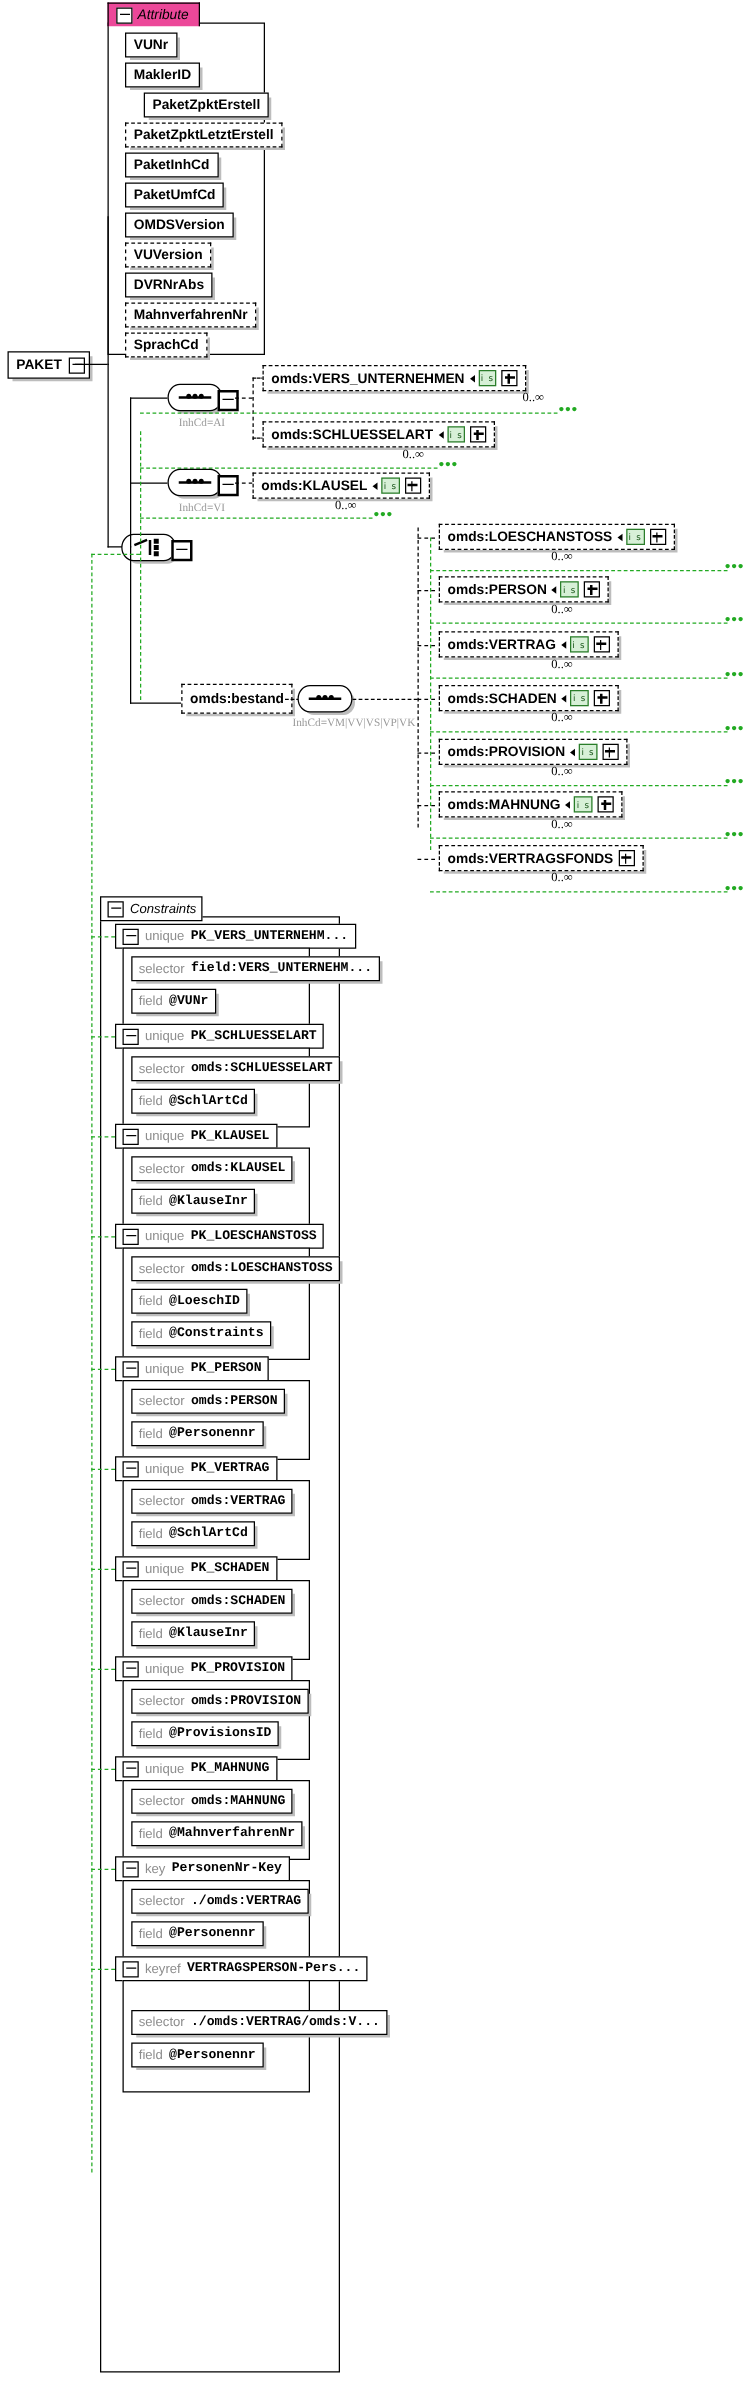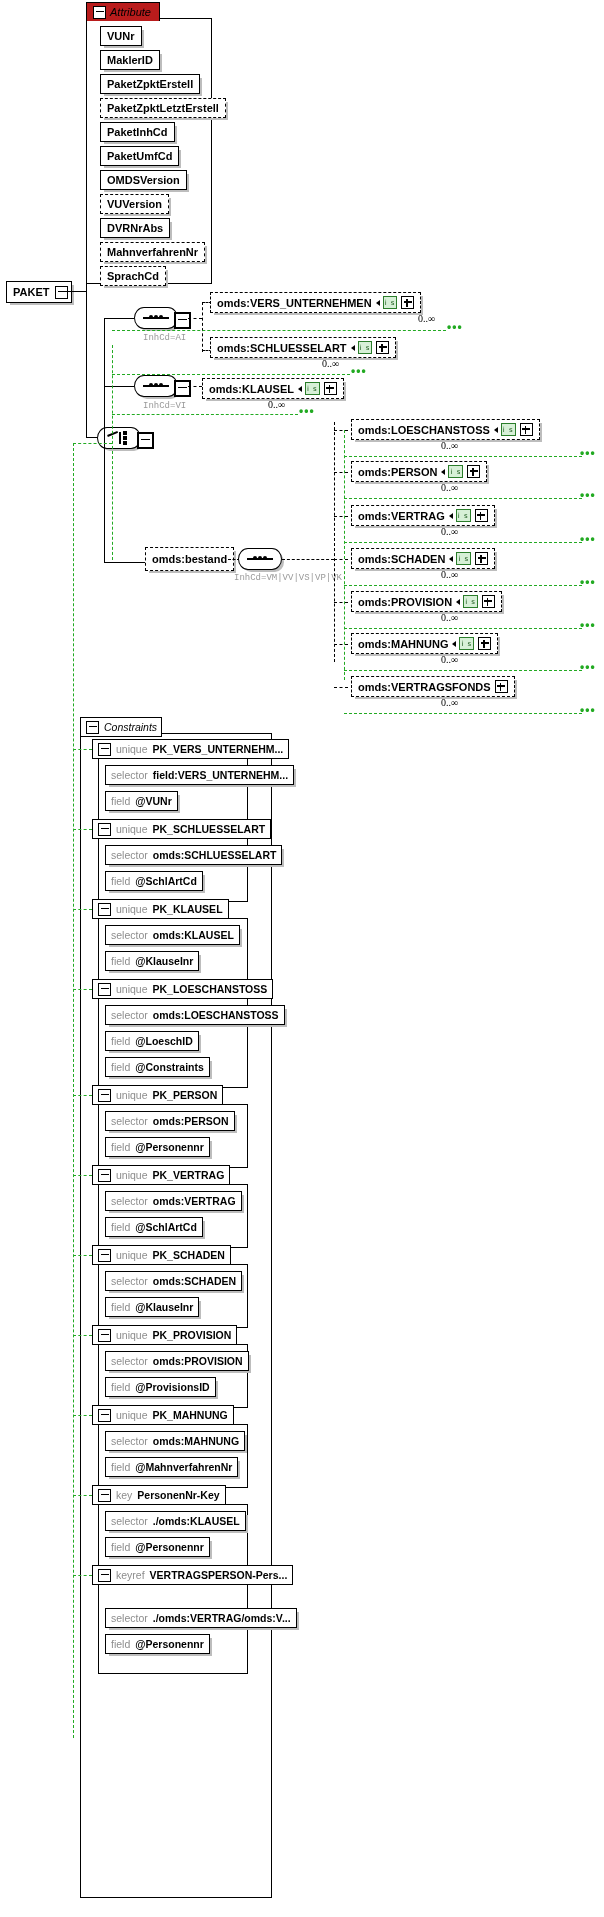--- a/index.html
+++ b/index.html
@@ -9,21 +9,21 @@
   .abs{position:absolute;box-sizing:border-box;}
 
   
   .ebox{border:1.5px solid #000;background:#fff;display:flex;align-items:center;
         height:20px;padding:0 6px;font-size:11px;font-weight:bold;color:#000;
         white-space:nowrap;box-shadow:3px 3px 0 -1px #bdbdbd;}
   .ebox.opt{border:1.5px dashed #000;}
 
   
   .frame{border:1.5px solid #000;background:#fff;}
-  .frame-tab{border:1.5px solid #000;border-bottom:none;background:#b91c1c;
+  .frame-tab{border:1.5px solid #000;border-bottom:none;background:#ec4899;
         height:19px;display:flex;align-items:center;padding:0 6px;font-size:11px;}
   .frame-tab .lbl{font-style:italic;color:#000;margin-left:4px;}
 
   
   .pm{width:11px;height:11px;border:1.5px solid #000;background:#fff;
       position:relative;flex:none;}
   .pm:before{content:"";position:absolute;left:1.5px;right:1.5px;top:4px;
       height:1.5px;background:#000;}
   .pm.plus:after{content:"";position:absolute;top:1.5px;bottom:1.5px;left:4px;
       width:1.5px;background:#000;}
@@ -58,28 +58,28 @@
   .ln{background:#000;}
   .hl{height:1.4px;}
   .vl{width:1.4px;}
   .dashh{border-top:1.6px dashed #000;height:0;}
   .dashv{border-left:1.6px dashed #000;width:0;}
   .gdashh{border-top:1.6px dashed #22aa22;height:0;}
   .gdashv{border-left:1.6px dashed #22aa22;width:0;}
 
   
   .occ{font-size:10px;color:#000;font-family:"Liberation Serif",serif;white-space:nowrap;}
-  .inhcd{font-size:9px;color:#9a9a9a;font-family:Liberation Mono, monospace;white-space:nowrap;}
+  .inhcd{font-size:9px;color:#9a9a9a;font-family:Liberation Serif, serif;white-space:nowrap;}
 
   
   .cbox{border:1.5px solid #000;background:#fff;height:20px;display:flex;
       align-items:center;padding:0 5px;gap:5px;font-size:10.5px;white-space:nowrap;
       box-shadow:3px 3px 0 -1px #bdbdbd;}
   .ckind{color:#8d8d8d;font-weight:normal;}
-  .cname{color:#000;font-weight:bold;}
+  .cname{color:#000;font-weight:bold;font-family:Liberation Mono, monospace;}
   .cframe{border:1.5px solid #000;background:#fff;}
   .ctab{border:1.5px solid #000;background:#fff;height:20px;display:flex;
       align-items:center;gap:5px;padding:0 5px;font-size:10.5px;white-space:nowrap;}
 
   .green-dots{color:#22aa22;font-weight:bold;font-size:12px;letter-spacing:1px;line-height:4px;}
 </style>
 </head>
 <body>
 
 <div class="abs frame" style="left:86px;top:18px;width:126px;height:266px;"></div>
@@ -88,21 +88,21 @@
   <span class="lbl">Attribute</span>
 </div>
 
 <div class="abs" id="attr-list" style="left:100px;top:26px;width:190px;">
     <div class="abs ebox" style="left: 0px; top: 0px;">
       <span>VUNr</span>
     </div>
     <div class="abs ebox" style="left: 0px; top: 24px;">
       <span>MaklerID</span>
     </div>
-    <div class="abs ebox" style="left: 0px; top: 48px;">
+    <div class="abs ebox" style="left: 15px; top: 48px;">
       <span>PaketZpktErstell</span>
     </div>
     <div class="abs ebox opt" style="left: 0px; top: 72px;">
       <span>PaketZpktLetztErstell</span>
     </div>
     <div class="abs ebox" style="left: 0px; top: 96px;">
       <span>PaketInhCd</span>
     </div>
     <div class="abs ebox" style="left: 0px; top: 120px;">
       <span>PaketUmfCd</span>
@@ -455,21 +455,21 @@
     </div>
     <div class="abs ctab" style="left: 0px; top: 746px;">
       <span class="pm"></span>
       <span class="ckind">key</span>
       <span class="cname">PersonenNr-Key</span>
     </div>
     <div class="abs gdashh" style="left: -19px; top: 756px; width: 19px;"></div>
     <div class="abs cframe" style="left: 6px; top: 765px; width: 150px; height: 64px;"></div>
     <div class="abs cbox" style="left: 13px; top: 772px;">
       <span class="ckind">selector</span>
-      <span class="cname">./omds:KLAUSEL</span>
+      <span class="cname">./omds:VERTRAG</span>
     </div>
     <div class="abs cbox" style="left: 13px; top: 798px;">
       <span class="ckind">field</span>
       <span class="cname">@Personennr</span>
     </div>
     <div class="abs ctab" style="left: 0px; top: 826px;">
       <span class="pm"></span>
       <span class="ckind">keyref</span>
       <span class="cname">VERTRAGSPERSON-Pers...</span>
     </div>

